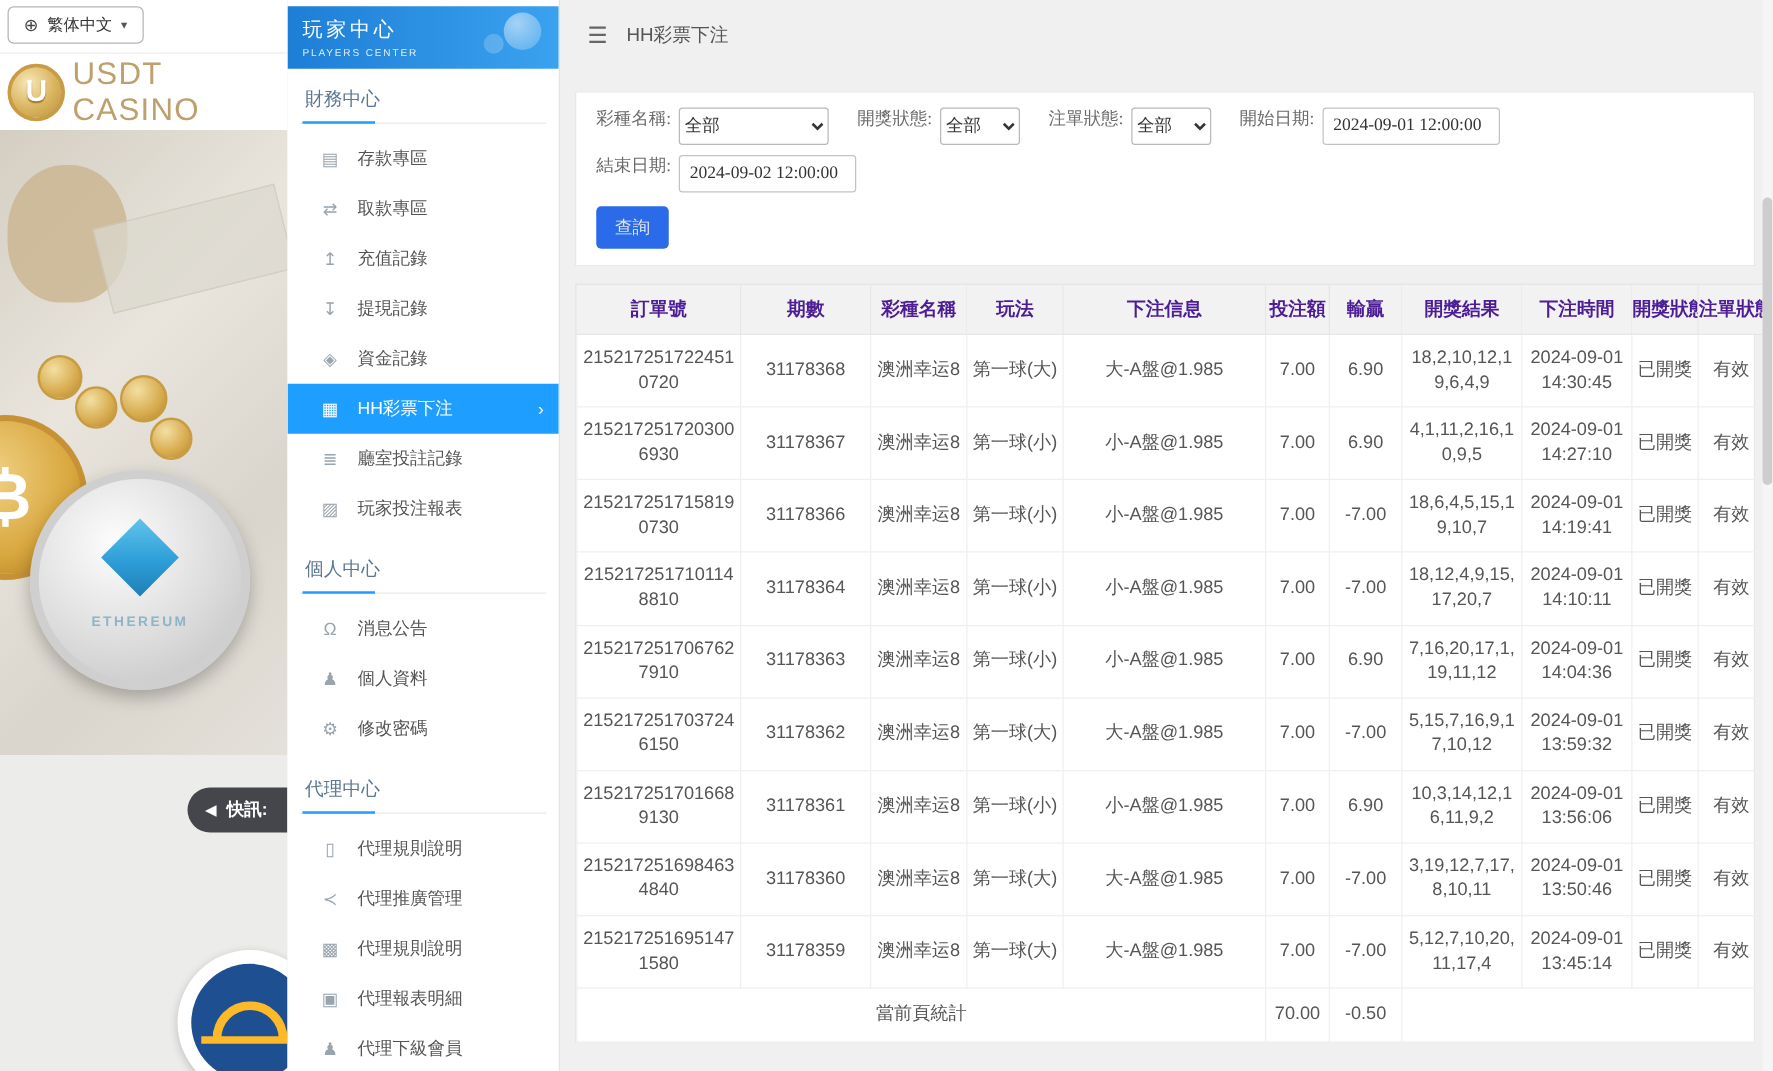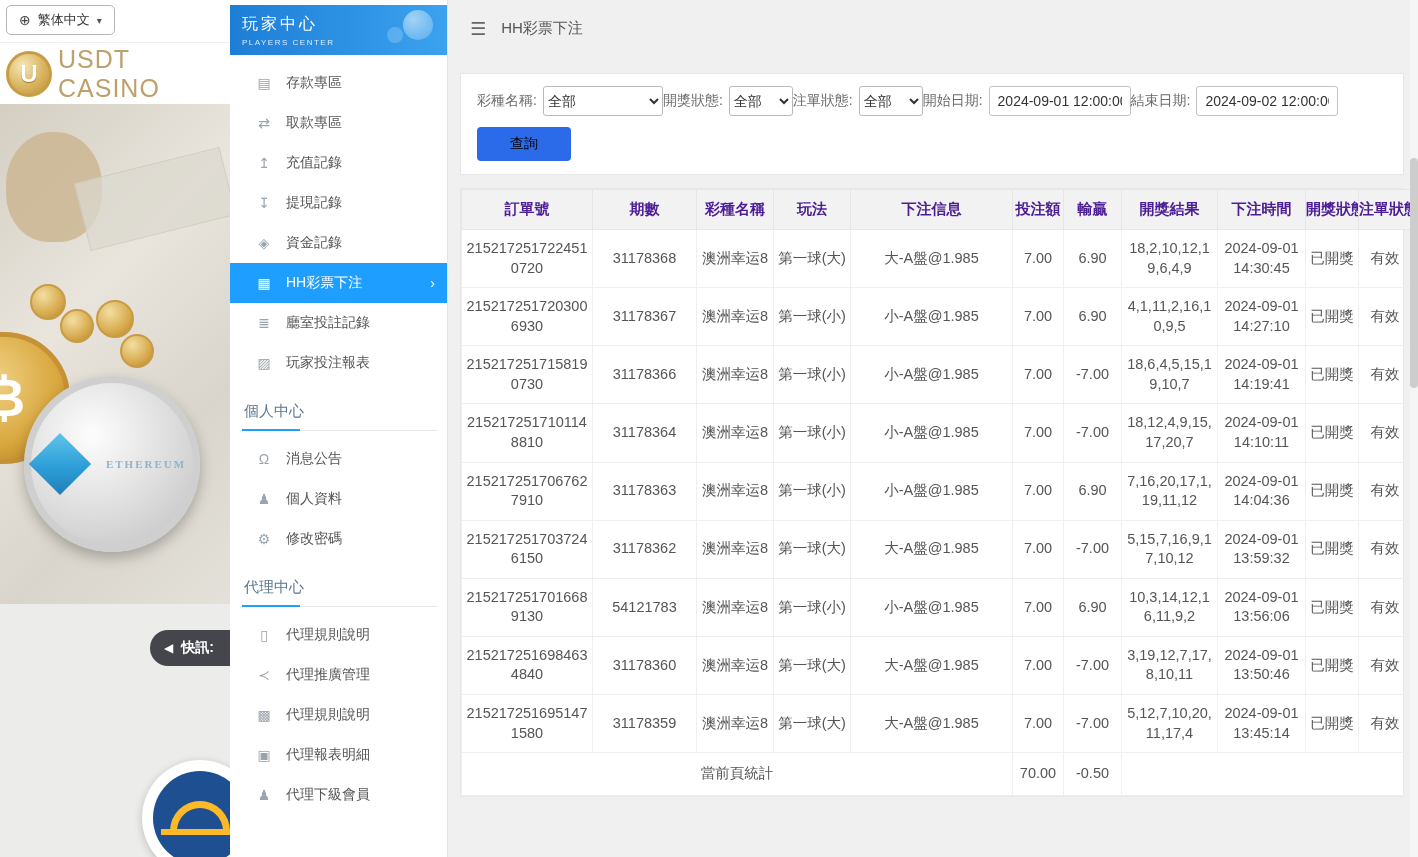--- a/index.html
+++ b/index.html
@@ -23,21 +23,21 @@
            background:linear-gradient(135deg,#d4cec2 0%,#e9e5dd 38%,#d9d5cc 70%,#e4e1da 100%); }
   .bag { position:absolute; top:28px; left:6px; width:96px; height:110px; background:#c9b48e; border-radius:48% 48% 44% 44%; opacity:.8; }
   .bill { position:absolute; top:60px; left:80px; width:150px; height:70px; background:#dcd9cf; transform:rotate(-14deg); opacity:.75; border:1px solid #c9c6ba; }
   .gcoin { position:absolute; border-radius:50%; background:radial-gradient(circle at 35% 30%, #f3dfa2, #d7ab4e 60%, #b5862f); border:2px solid #c austin; border:2px solid #c79c45; }
   .btc-coin { position:absolute; top:228px; left:-62px; width:132px; height:132px; border-radius:50%;
               background:radial-gradient(circle at 40% 35%, #f1d287, #d9a83f 60%, #ad7d22); border:5px solid #c79236;
               display:flex; align-items:center; justify-content:center; color:#fff; font-size:52px; font-weight:bold; }
   .eth-coin { position:absolute; top:272px; left:24px; width:176px; height:176px; border-radius:50%;
               background:radial-gradient(circle at 38% 32%, #fdfdfd, #dcdcdc 55%, #bfbfbf);
               border:7px solid #cfcfcf; box-shadow:0 6px 14px rgba(0,0,0,.25);
-              display:flex; flex-direction:row; align-items:center; justify-content:center; gap:24px;font-family:Liberation Serif, serif; }
+              display:flex; flex-direction:column; align-items:center; justify-content:center; gap:24px; }
   .eth-diamond { width:44px; height:44px; transform:rotate(45deg); background:linear-gradient(135deg,#5fc4ea,#2d9ed8 55%,#1f7fb5); }
   .eth-label { font-size:11px; font-weight:bold; letter-spacing:2px; color:#8fb4c9; }
   .ticker { position:absolute; top:630px; right:0; background:#45464b; color:#fff; font-size:14px; font-weight:bold;
             padding:9px 16px 9px 14px; border-radius:18px 0 0 18px; display:flex; align-items:center; gap:8px; cursor:pointer; }
   .speaker { font-size:12px; }
   .team-logo { position:absolute; top:760px; left:142px; width:116px; height:116px; border-radius:50%; background:#fff;
                box-shadow:0 2px 8px rgba(0,0,0,.2); display:flex; align-items:center; justify-content:center; }
   .team-inner { width:94px; height:94px; border-radius:50%; background:#1d4f91; position:relative; overflow:hidden; }
   .bridge { position:absolute; left:17px; top:30px; width:60px; height:30px; border:7px solid #fdb927; border-bottom:none; border-radius:60px 60px 0 0; }
   .bridge-deck { position:absolute; left:8px; top:58px; width:78px; height:6px; background:#fdb927; }
@@ -61,26 +61,26 @@
   .menu-item.active .mi-arrow { display:block; }
 
   
   .main { flex:1; display:flex; flex-direction:column; background:#f0f0f0; position:relative; overflow:hidden; }
   .topbar { height:57px; display:flex; align-items:center; gap:15px; padding-left:22px; color:#5a5a5a; flex:none; }
   .hamburger { font-size:18px; color:#666; cursor:pointer; }
   .page-title { font-size:15px; color:#555; }
   .content { padding:16px 14px 0 12px; flex:1; overflow:hidden; }
   .filter-panel { background:#fff; border:1px solid #e8e8e8; padding:12px 16px 13px; }
   .filter-row { display:flex; align-items:center; flex-wrap:wrap; font-size:14px; color:#6b6b6b; row-gap:8px; }
-  .fgroup { display:flex; align-items:center; gap:6px; margin-right:0; }
+  .fgroup { display:flex; align-items:flex-start; gap:6px; margin-right:23px;font-family:Liberation Serif, serif; }
   select { height:30px; border:1px solid #b9b9b9; border-radius:3px; background:#fff; font-size:14px; color:#333; font-family:inherit; }
   .sel-wide { width:120px; }
   .sel-small { width:64px; }
   .date-input { height:30px; width:142px; border:1px solid #c3c3c3; border-radius:3px; padding:0 8px; font-size:14px; color:#333; font-family:inherit; }
-  .query-btn { margin-top:11px; background:#2b6bea; color:#000000; border:none; border-radius:4px; padding:8px 33px; font-size:14px; cursor:pointer; font-family:inherit; }
+  .query-btn { margin-top:11px; background:#2b6bea; color:#e5e5e5; border:none; border-radius:4px; padding:8px 15px; font-size:14px; cursor:pointer; font-family:inherit; }
 
   .table-panel { background:#fff; border:1px solid #e8e8e8; margin-top:13px; }
   table { width:100%; border-collapse:collapse; table-layout:fixed; }
   th { background:#f2f2f2; border:1px solid #e6e6e6; font-size:15px; color:#4c1d95; font-weight:bold; padding:10px 0; white-space:nowrap; overflow:hidden; }
   td { border:1px solid #efefef; text-align:center; font-size:14.5px; color:#555; padding:9px 3px; word-break:break-all; line-height:1.35; }
   .summary-row td { padding:11px 3px; }
 
   .scrollbar { position:absolute; right:0; top:0; bottom:0; width:8px; background:#f5f5f5; }
   .scroll-thumb { position:absolute; top:158px; right:0; width:8px; height:230px; background:#cdcdcd; border-radius:4px; }
 </style>
@@ -130,20 +130,21 @@
 
   <div class="sidebar">
     <div class="sidebar-header">
       <div class="sh-title">玩家中心</div>
       <div class="sh-sub">PLAYERS CENTER</div>
       <div class="ball"></div>
       <div class="ball2"></div>
     </div>
     <nav id="sidebar-nav">
   <div class="section">
+    <div class="sec-title"><span class="sec-title-text">財務中心</span></div>
     <div class="sec-items">
   <div class="menu-item">
     <span class="mi-icon">▤</span>
     <span class="mi-label">存款專區</span>
 
   </div>
 
   <div class="menu-item">
     <span class="mi-icon">⇄</span>
     <span class="mi-label">取款專區</span>
@@ -398,21 +399,21 @@
     <td>7.00</td>
     <td>-7.00</td>
     <td>5,15,7,16,9,17,10,12</td>
     <td>2024-09-01 13:59:32</td>
     <td>已開獎</td>
     <td>有效</td>
   </tr>
 
   <tr class="data-row">
     <td>2152172517016689130</td>
-    <td>54121783</td>
+    <td>31178361</td>
     <td>澳洲幸运8</td>
     <td>第一球(小)</td>
     <td>小-A盤@1.985</td>
     <td>7.00</td>
     <td>6.90</td>
     <td>10,3,14,12,16,11,9,2</td>
     <td>2024-09-01 13:56:06</td>
     <td>已開獎</td>
     <td>有效</td>
   </tr>

